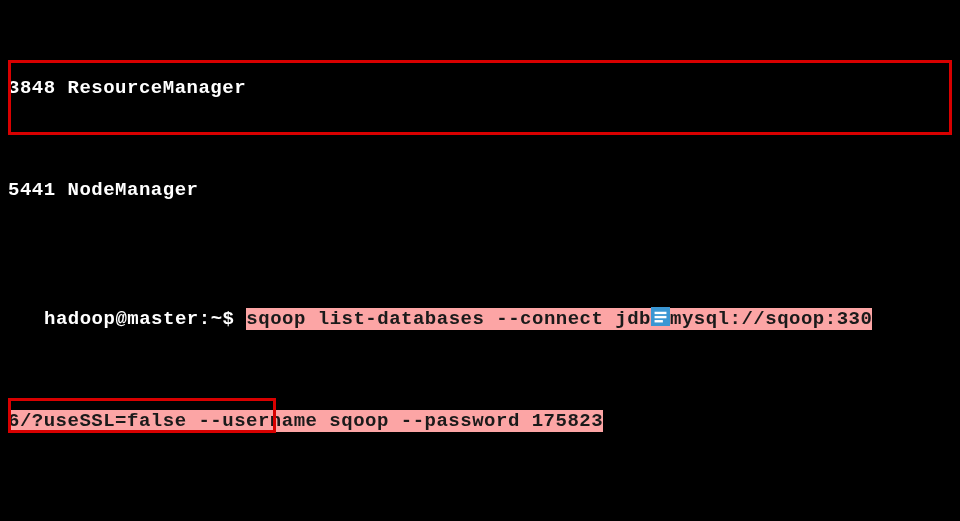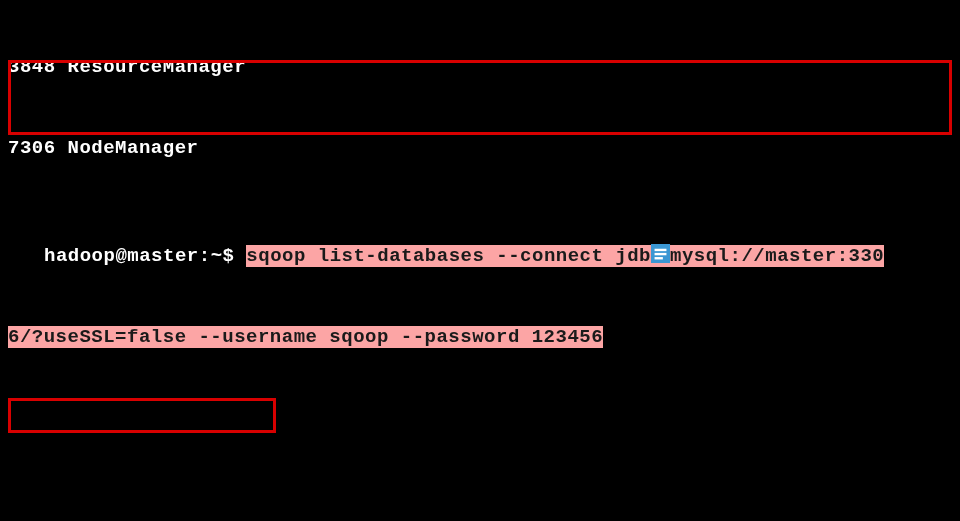--- a/index.html
+++ b/index.html
@@ -18,20 +18,21 @@
   }
   .terminal {
     position: relative;
     padding: 0 8px;
     white-space: pre;
     box-sizing: border-box;
   }
   .line {
     white-space: pre;
     height: 27px;
+    margin-top: 21px;
   }
   .prompt-user { color: #fff; padding-left: 36px; }
   .highlighted {
     background: #fca5a5;
     color: #1a1a1a;
   }
   .highlight-icon {
     display: inline-block;
     width: 19px;
     height: 19px;
@@ -57,29 +58,29 @@
     width: 268px;
     height: 35px;
     pointer-events: none;
   }
 </style>
 </head>
 <body>
 
 <div class="terminal">
   <div class="line">3848 ResourceManager</div>
-  <div class="line">7306 NodeManager</div>
+  <div class="line">5441 NodeManager</div>
 
   <div class="line"><span class="prompt-user">hadoop@master</span><span>:~$ </span><span class="highlighted">sqoop list-databases --connect jdb</span><span class="highlighted"><svg class="highlight-icon" viewBox="0 0 16 16">
           <rect x="0" y="0" width="16" height="16" fill="#3b97d3"></rect>
           <rect x="3" y="4" width="10" height="2" fill="#fff"></rect>
           <rect x="3" y="7.5" width="10" height="2" fill="#fff"></rect>
           <rect x="3" y="11" width="7" height="2" fill="#fff"></rect>
-        </svg></span><span class="highlighted">mysql://master:330</span></div>
-  <div class="line"><span class="highlighted">6/?useSSL=false --username sqoop --password 123456</span></div>
+        </svg></span><span class="highlighted">mysql://sqoop:330</span></div>
+  <div class="line"><span class="highlighted">6/?useSSL=false --username sqoop --password 175823</span></div>
 
   
   
   
   
   
   
   
   
   

